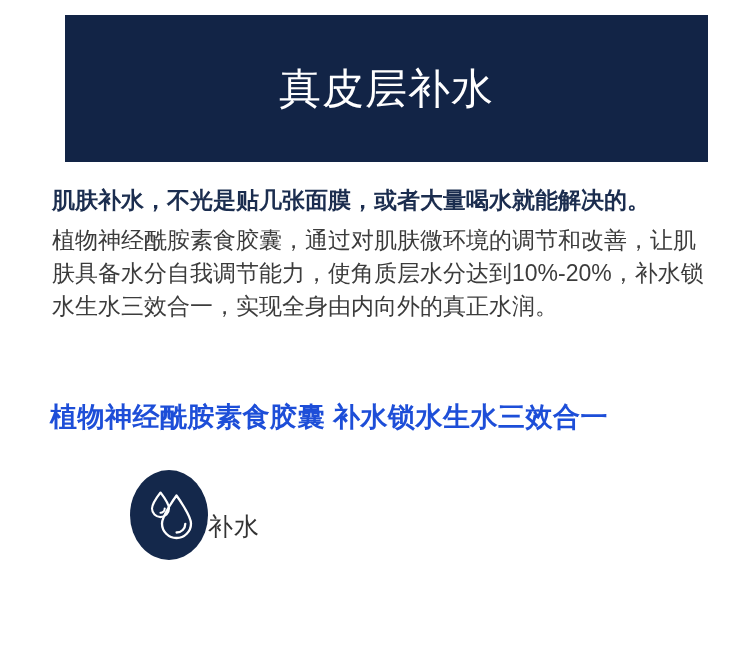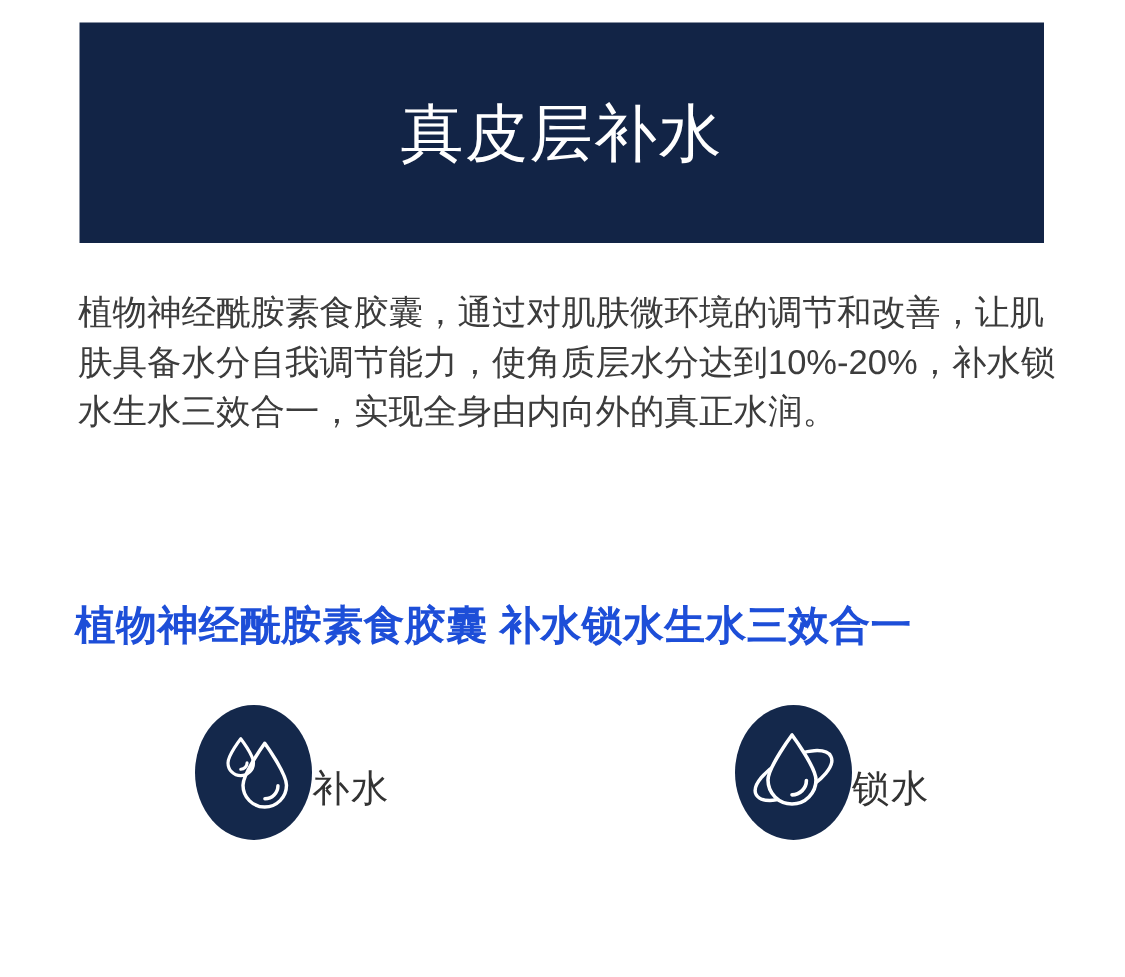--- a/index.html
+++ b/index.html
@@ -11,21 +11,21 @@
     height: 651px;
     background: #ffffff;
     font-family: "Liberation Sans", "DejaVu Sans", sans-serif;
     overflow: hidden;
     position: relative;
   }
 
   
   #hero-banner {
     position: absolute;
-    left: 53px;
+    left: 65px;
     top: 15px;
     width: 643px;
     height: 147px;
     background: #122446;
     display: flex;
     flex-direction: column;
     align-items: center;
     justify-content: center;
   }
   .hero-line {
@@ -112,20 +112,21 @@
   }
 </style>
 </head>
 <body>
 
 <div id="hero-banner">
   <div class="hero-line">真皮层补水</div>
 </div>
 
 <div id="copy-block">
+  <div id="lead-line">肌肤补水，不光是贴几张面膜，或者大量喝水就能解决的。</div>
   <div id="body-paragraph">植物神经酰胺素食胶囊，通过对肌肤微环境的调节和改善，让肌肤具备水分自我调节能力，使角质层水分达到10%-20%，补水锁水生水三效合一，实现全身由内向外的真正水润。</div>
 </div>
 
 <div id="section-heading">植物神经酰胺素食胶囊 补水锁水生水三效合一</div>
 
 <div id="feature-row">
 
   <div class="feature-item">
     <div class="feature-circle">
       <span>
@@ -133,27 +134,15 @@
           <path d="M22.5 8.5 C22.5 8.5 14 19.5 14 24.6 C14 29.3 17.8 33.1 22.5 33.1 C27.2 33.1 31 29.3 31 24.6 C31 19.5 22.5 8.5 22.5 8.5 Z" stroke="#ffffff" stroke-width="2.1" stroke-linejoin="round" fill="none"></path>
           <path d="M26.7 24.6 C26.7 26.9 24.8 28.8 22.5 28.8" stroke="#ffffff" stroke-width="2.1" stroke-linecap="round" fill="none"></path>
           <path d="M38.5 11.5 C38.5 11.5 24 31.5 24 39.5 C24 47.5 30.5 54 38.5 54 C46.5 54 53 47.5 53 39.5 C53 31.5 38.5 11.5 38.5 11.5 Z" stroke="#ffffff" stroke-width="2.3" stroke-linejoin="round" fill="none"></path>
           <path d="M47.3 39.8 C47.3 44.6 43.4 48.5 38.6 48.5" stroke="#ffffff" stroke-width="2.3" stroke-linecap="round" fill="none"></path>
         </svg>
       </span>
     </div>
     <div class="feature-label">补水</div>
   </div>
 
-  <div class="feature-item">
-    <div class="feature-circle">
-      <span>
-        <svg width="64" height="64" viewBox="0 0 64 64" fill="none">
-          <ellipse cx="32" cy="34" rx="28" ry="12" transform="rotate(-27 32 34)" stroke="#ffffff" stroke-width="2.3" fill="none"></ellipse>
-          <path d="M31 7 C31 7 15 28.5 15 37 C15 45.8 22.2 53 31 53 C39.8 53 47 45.8 47 37 C47 28.5 31 7 31 7 Z" stroke="#ffffff" stroke-width="2.4" stroke-linejoin="round" fill="#14284b"></path>
-          <path d="M40.6 37.3 C40.6 42.6 36.3 46.9 31 46.9" stroke="#ffffff" stroke-width="2.4" stroke-linecap="round" fill="none"></path>
-        </svg>
-      </span>
-    </div>
-    <div class="feature-label">锁水</div>
-  </div>
 
 
 </div>
 
 </body></html>

